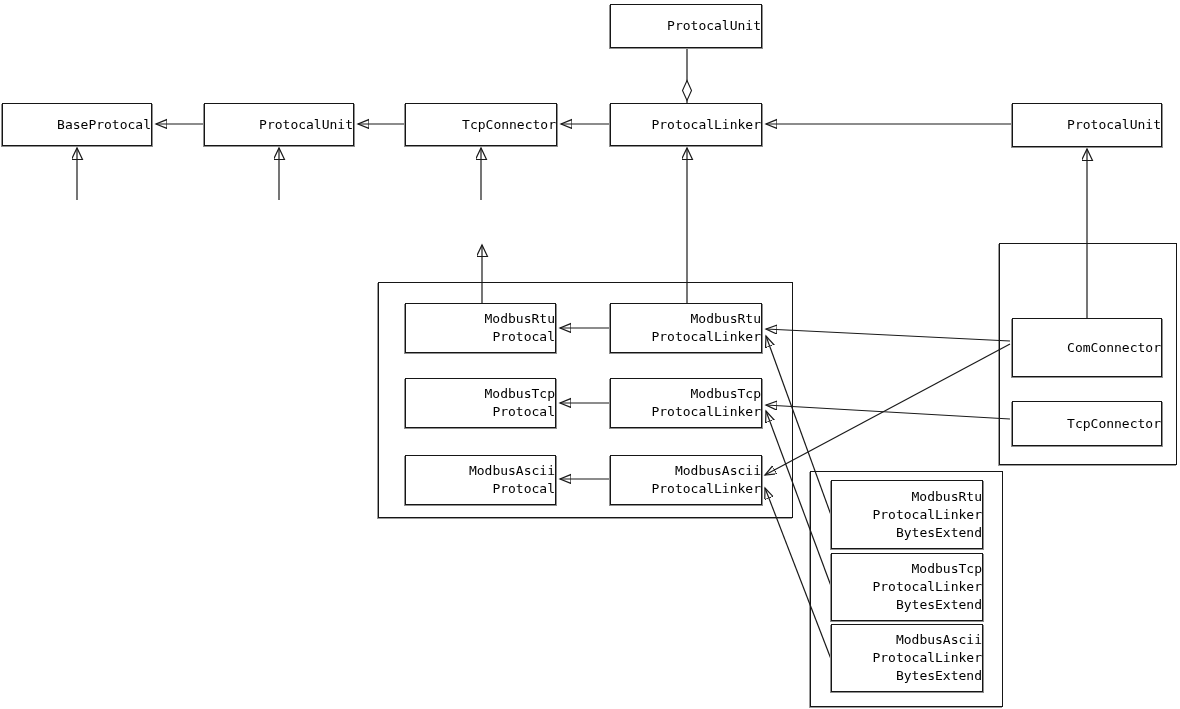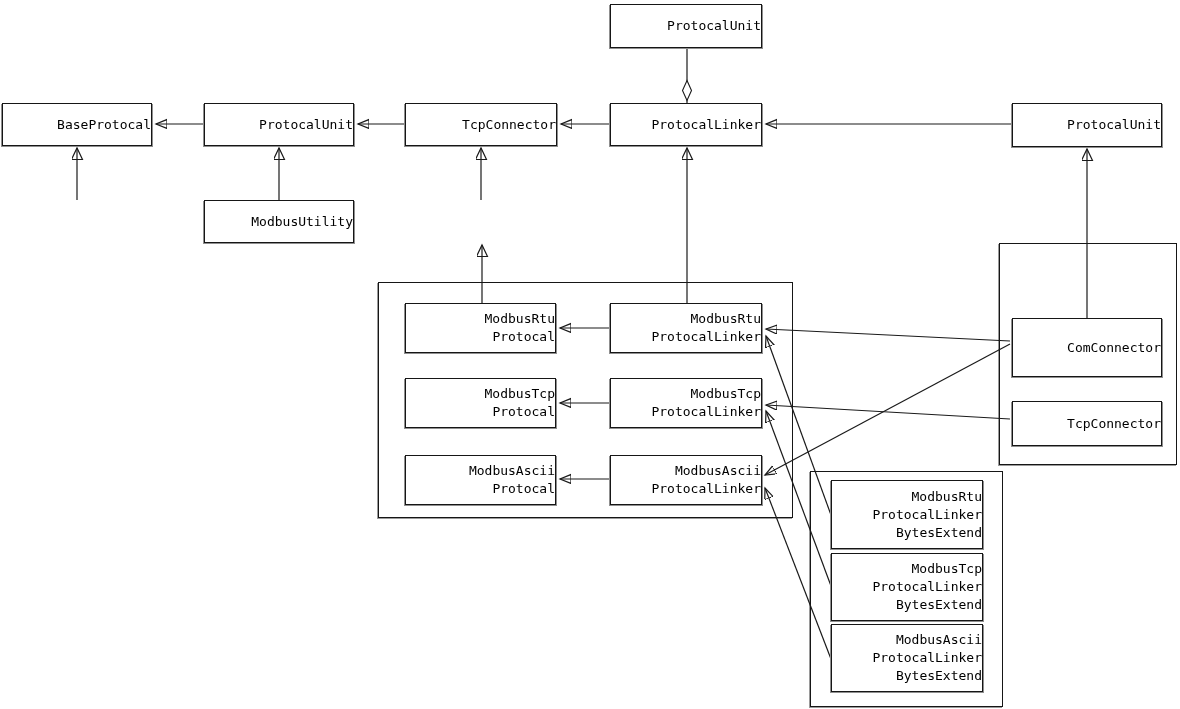--- a/index.html
+++ b/index.html
@@ -103,23 +103,20 @@
   <div class="node" style="left:405px;top:103px;width:152px;height:43px">
     <span>TcpConnector</span>
   </div>
   <div class="node" style="left:610px;top:103px;width:152px;height:43px">
     <span>ProtocalLinker</span>
   </div>
   <div class="node" style="left:1012px;top:103px;width:150px;height:44px">
     <span>ProtocalUnit</span>
   </div>
 
-  <div class="node" style="left:204px;top:200px;width:150px;height:43px">
-    <span>ModbusUtility</span>
-  </div>
 
   <div class="node" style="left:405px;top:303px;width:151px;height:50px">
     <div>ModbusRtu</div>
     <div>Protocal</div>
   </div>
   <div class="node" style="left:610px;top:303px;width:152px;height:50px">
     <div>ModbusRtu</div>
     <div>ProtocalLinker</div>
   </div>
 

